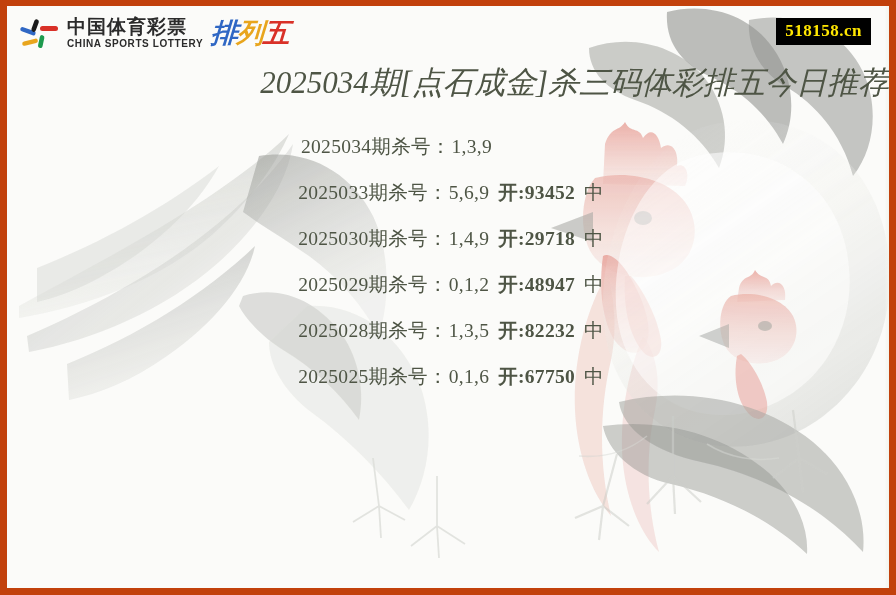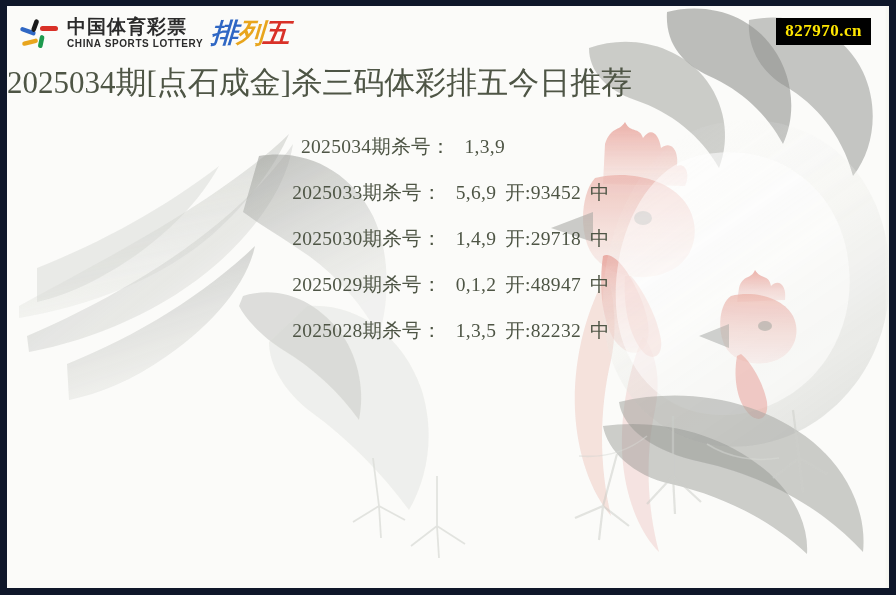--- a/index.html
+++ b/index.html
@@ -6,21 +6,21 @@
   html, body {
     margin: 0;
     padding: 0;
     background: #ffffff;
   }
   #page {
     position: relative;
     width: 896px;
     height: 595px;
     overflow: hidden;
-    background: #0f172a;
+    background: #c2410c;
     font-family: "Liberation Serif", "DejaVu Serif", serif;
     box-sizing: border-box;
   }
   
   #canvas {
     position: absolute;
     left: 7px;
     top: 6px;
     right: 7px;
     bottom: 7px;
@@ -120,26 +120,27 @@
     letter-spacing: 0.5px;
     white-space: nowrap;
   }
 
   
   #title {
     position: absolute;
     left: 0; right: 0;
     top: 56px;
     z-index: 5;
-    text-align: left;
+    text-align: right;
     font-family: "Liberation Serif", "DejaVu Serif", serif;
     font-size: 31px;
     color: #4e5545;
     letter-spacing: 0px;
     white-space: nowrap;
+    font-style: italic;
   }
 
   
   #rows {
     position: absolute;
     left: 0; right: 0;
     top: 118px;
     z-index: 5;
   }
   .row {
@@ -157,22 +158,22 @@
     min-width: 300px;
     padding-left: 6px;
   }
   .row .period,
   .row .label,
   .row .nums,
   .row .draw,
   .row .result {
     display: inline;
   }
-  .row .nums { margin-left: 14px; text-align: right; }
-  .row .draw { margin-left: 9px; }
+  .row .nums { margin-left: 1px; text-align: right; }
+  .row .draw { margin-left: 9px; font-weight: bold; }
   .row .result { margin-left: 9px; }
 </style>
 </head>
 <body>
 
 <div id="page">
   <div id="canvas">
 
     <div id="art-layer">
       <svg class="art" style="left:0; top:0;" width="882" height="582" viewBox="0 0 882 582" aria-hidden="true">
@@ -303,21 +304,21 @@
           <rect x="20" y="20" width="4.6" height="13" rx="2.3" fill="#1d9a4e" transform="rotate(12 22 26)"></rect>
         </svg>
         <div id="brand-text">
           <div id="brand-cn">中国体育彩票</div>
           <div id="brand-en">CHINA SPORTS LOTTERY</div>
         </div>
         <div id="game-logo">
           <span class="g1">排</span><span class="g2">列</span><span class="g3">五</span>
         </div>
       </div>
-      <div id="watermark-badge">827970.cn</div>
+      <div id="watermark-badge">518158.cn</div>
     </div>
 
     <div id="title">2025034期[点石成金]杀三码体彩排五今日推荐</div>
 
     <div id="rows">
       <div class="row">
         <span class="inner">
           <span class="period">2025034期杀号：</span><span class="nums">1,3,9</span><span class="draw"></span><span class="result"></span>
         </span>
       </div>
@@ -332,18 +333,23 @@
         </span>
       </div>
       <div class="row">
         <span class="inner">
           <span class="period">2025029期杀号：</span><span class="nums">0,1,2</span><span class="draw">开:48947</span><span class="result">中</span>
         </span>
       </div>
       <div class="row">
         <span class="inner">
           <span class="period">2025028期杀号：</span><span class="nums">1,3,5</span><span class="draw">开:82232</span><span class="result">中</span>
+        </span>
+      </div>
+      <div class="row">
+        <span class="inner">
+          <span class="period">2025025期杀号：</span><span class="nums">0,1,6</span><span class="draw">开:67750</span><span class="result">中</span>
         </span>
       </div>
     </div>
 
   </div>
 </div>
 
 </body></html>

